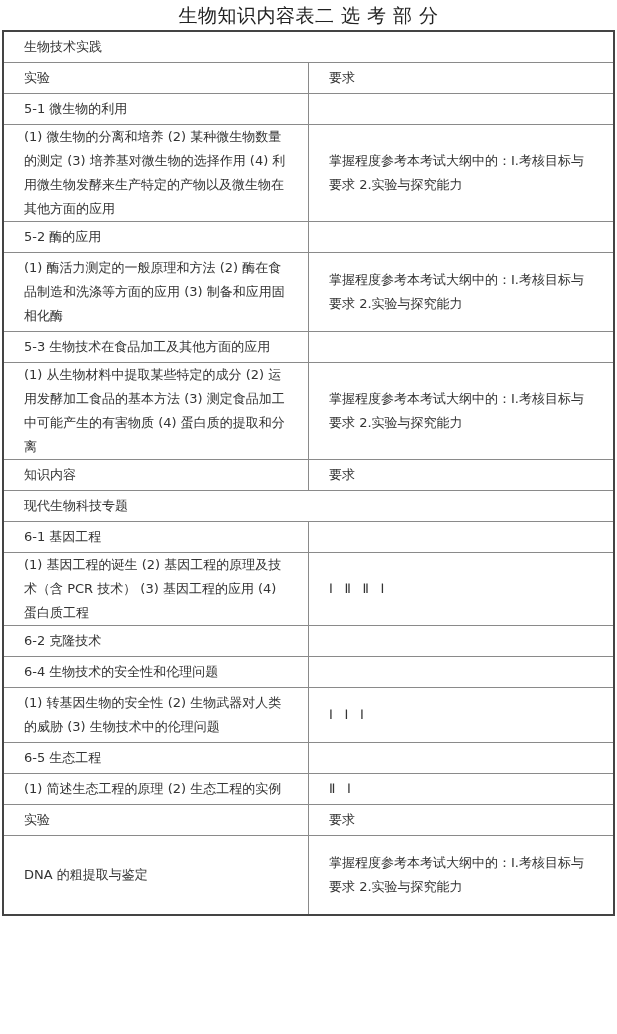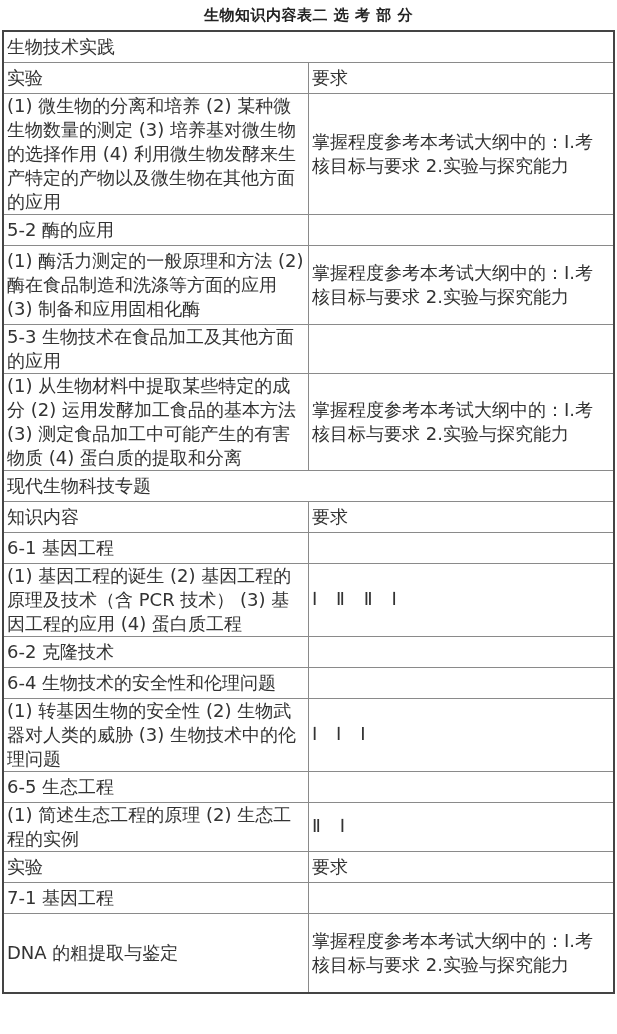--- a/index.html
+++ b/index.html
@@ -1,40 +1,44 @@
 <!DOCTYPE html>
 <html><head>
 <meta charset="utf-8">
 <style>
   html, body { margin: 0; padding: 0; background: #ffffff; }
   body { width: 617px; height: 1034px; overflow: hidden; font-family: "DejaVu Sans", "Liberation Sans", sans-serif; color: #333333; }
-  .title { height: 30px; line-height: 30px; text-align: center; font-size: 15px; font-weight: bold; color: #222222; letter-spacing: 0.5px; }
+  .title { height: 30px; line-height: 30px; text-align: center; font-size: 19px; font-weight: normal; color: #222222; letter-spacing: 0.5px; }
   table { border-collapse: collapse; width: 613px; margin-left: 2px; border: 2px solid #444444; table-layout: fixed; }
-  td { border: 1px solid #8a8a8a; padding: 0 3px; font-size: 18px; line-height: 24px; vertical-align: middle; color: #333333; word-break: break-all; }
+  td { border: 1px solid #8a8a8a; padding: 0 20px; font-size: 13px; line-height: 24px; vertical-align: middle; color: #333333; word-break: break-all; }
   td.c1 { width: 413px; }
   td.c2 { width: 186px; }
   tr.r31 td { height: 30px; }
   tr.r55 td { height: 54px; }
   tr.r79 td { height: 78px; }
-  .roman { font-family: Liberation Mono, monospace; letter-spacing: 4px; }
+  .roman { font-family: Liberation Sans, sans-serif; letter-spacing: 4px; }
 </style>
 </head>
 <body>
 
 <div class="title">生物知识内容表二 选 考 部 分</div>
 
 <table>
   <tbody>
 
     <tr class="r31">
       <td colspan="2">生物技术实践</td>
     </tr>
     <tr class="r31">
       <td class="c1">实验</td>
       <td class="c2">要求</td>
+    </tr>
+    <tr class="r31">
+      <td>5-1 微生物的利用</td>
+      <td></td>
     </tr>
     <tr class="r79">
       <td>(1) 微生物的分离和培养 (2) 某种微生物数量的测定 (3) 培养基对微生物的选择作用 (4) 利用微生物发酵来生产特定的产物以及微生物在其他方面的应用</td>
       <td>掌握程度参考本考试大纲中的：Ⅰ.考核目标与要求 2.实验与探究能力</td>
     </tr>
     <tr class="r31">
       <td>5-2 酶的应用</td>
       <td></td>
     </tr>
     <tr class="r79">
@@ -44,25 +48,25 @@
     <tr class="r31">
       <td>5-3 生物技术在食品加工及其他方面的应用</td>
       <td></td>
     </tr>
     <tr class="r79">
       <td>(1) 从生物材料中提取某些特定的成分 (2) 运用发酵加工食品的基本方法 (3) 测定食品加工中可能产生的有害物质 (4) 蛋白质的提取和分离</td>
       <td>掌握程度参考本考试大纲中的：Ⅰ.考核目标与要求 2.实验与探究能力</td>
     </tr>
 
     <tr class="r31">
-      <td colspan="2">现代生物科技专题</td>
+      <td>知识内容</td>
+      <td>要求</td>
     </tr>
     <tr class="r31">
-      <td>知识内容</td>
-      <td>要求</td>
+      <td colspan="2">现代生物科技专题</td>
     </tr>
     <tr class="r31">
       <td>6-1 基因工程</td>
       <td></td>
     </tr>
     <tr class="r55">
       <td>(1) 基因工程的诞生 (2) 基因工程的原理及技术（含 PCR 技术） (3) 基因工程的应用 (4) 蛋白质工程</td>
       <td class="roman">Ⅰ Ⅱ Ⅱ Ⅰ</td>
     </tr>
     <tr class="r31">
@@ -83,22 +87,18 @@
     </tr>
     <tr class="r31">
       <td>(1) 简述生态工程的原理 (2) 生态工程的实例</td>
       <td class="roman">Ⅱ Ⅰ</td>
     </tr>
 
     <tr class="r31">
       <td>实验</td>
       <td>要求</td>
     </tr>
-    <tr class="r31">
-      <td>7-1 基因工程</td>
-      <td></td>
-    </tr>
     <tr class="r79">
       <td>DNA 的粗提取与鉴定</td>
       <td>掌握程度参考本考试大纲中的：Ⅰ.考核目标与要求 2.实验与探究能力</td>
     </tr>
   </tbody>
 </table>
 
 </body></html>

